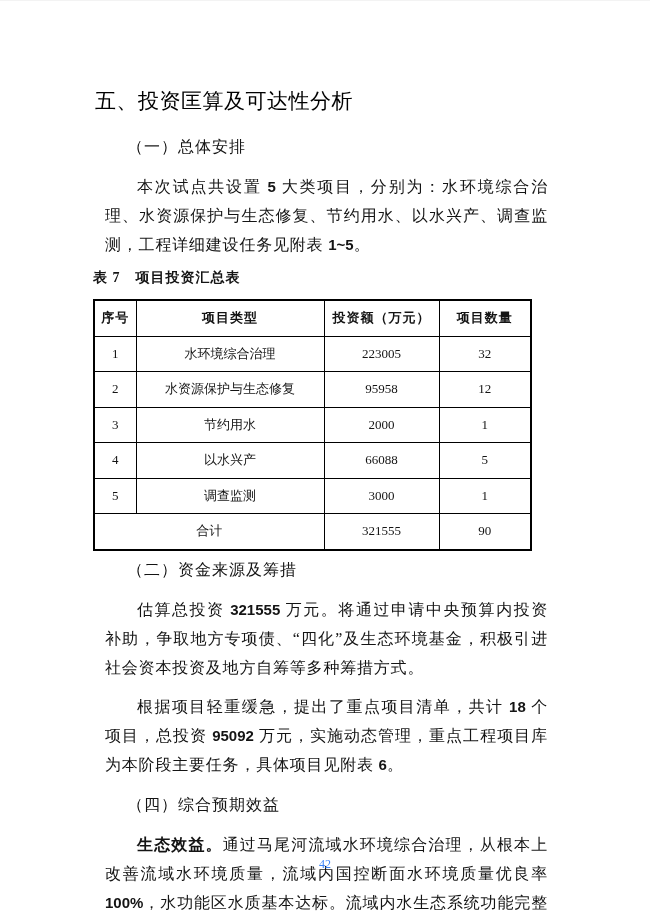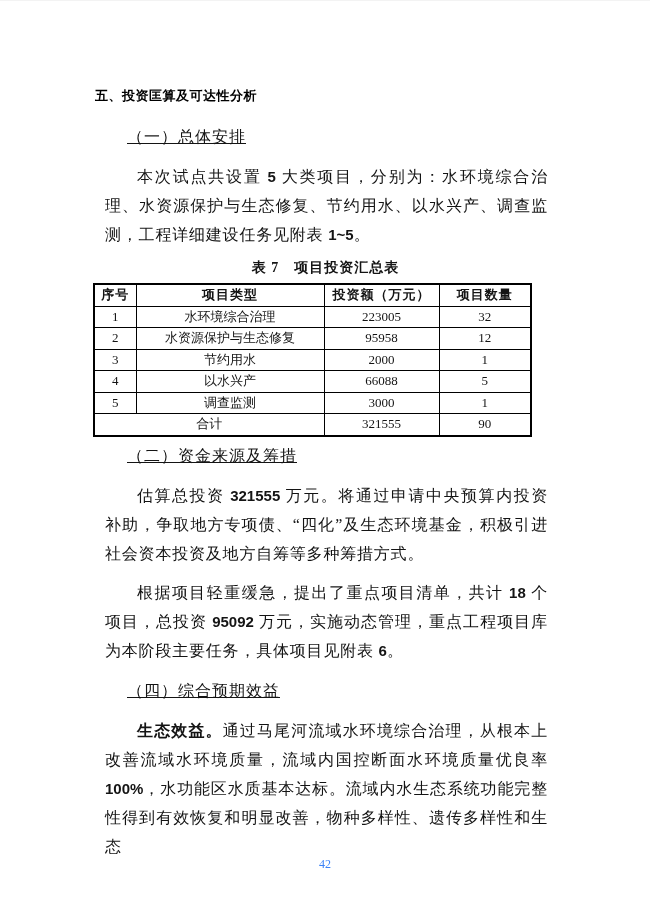--- a/index.html
+++ b/index.html
@@ -7,49 +7,49 @@
   .page {
     box-sizing:border-box; position:relative;
     width:650px; height:919px; background:#fff;
     padding:86px 92px 0 95px;
     font-family:"Liberation Serif","DejaVu Serif",serif;
     color:#141414;
     border-top:1px solid #f3f3f3;
   }
   .heading {
     font-family:"Liberation Sans","DejaVu Sans",sans-serif;
-    font-size:13px; font-weight:bold; color:#000;
+    font-size:21px; font-weight:normal; color:#000;
     margin:0 0 16px 0; letter-spacing:0.5px;
   }
   .subhead {
     font-size:16px; line-height:31px; margin:3px 0;
-    text-indent:2em; letter-spacing:1px;text-decoration:underline;
+    text-indent:2em; letter-spacing:1px;
   }
   .para {
     font-size:16px; line-height:29px; margin:10px;
     text-align:justify; text-justify:inter-character;
     text-indent:2em; letter-spacing:0.8px;
   }
   .num {
     font-family:"Liberation Sans","DejaVu Sans",sans-serif;
     font-weight:bold; font-size:15px; letter-spacing:0;
   }
   .bold-lead { font-weight:bold; }
   .table-title {
-    text-align:center; font-weight:bold; font-size:14px;
-    margin:7px 0 6px -2px; letter-spacing:1px;
+    text-align:left; font-weight:bold; font-size:14px;
+    margin:7px 0 12px -2px; letter-spacing:1px;
   }
   table.inv {
     border-collapse:collapse; table-layout:fixed;
     width:437px; margin:0 0 2px -2px;
     border:2px solid #000; font-size:13px;
   }
   table.inv th, table.inv td {
     border:1px solid #000; text-align:center;
-    padding:1px 2px; height:18.5px; overflow:hidden; white-space:nowrap;
+    padding:8px 2px; height:18.5px; overflow:hidden; white-space:nowrap;
   }
   table.inv th { font-weight:bold; letter-spacing:1px; }
   .page-num {
     position:absolute; left:0; right:0; bottom:47px;
     text-align:center; font-size:12px; color:#3b82f6;
   }
 </style>
 </head>
 <body>
 

